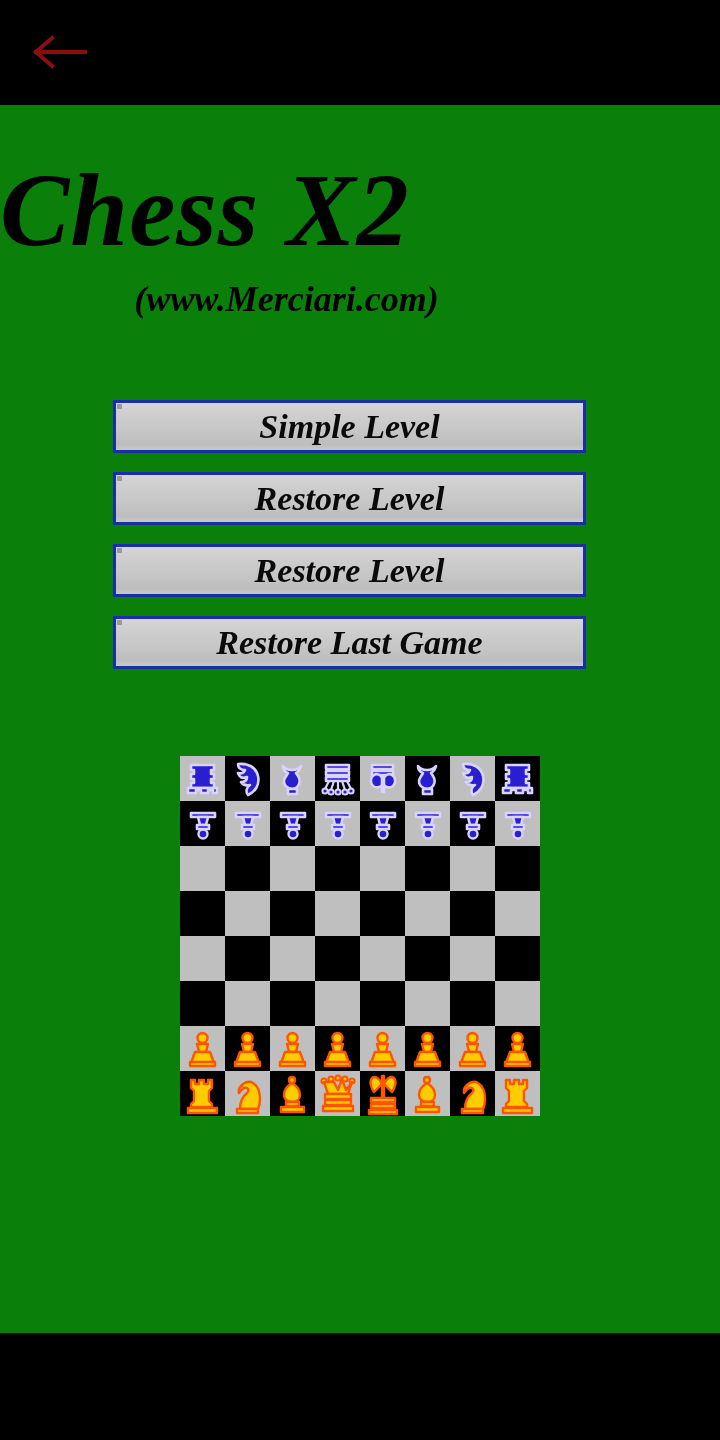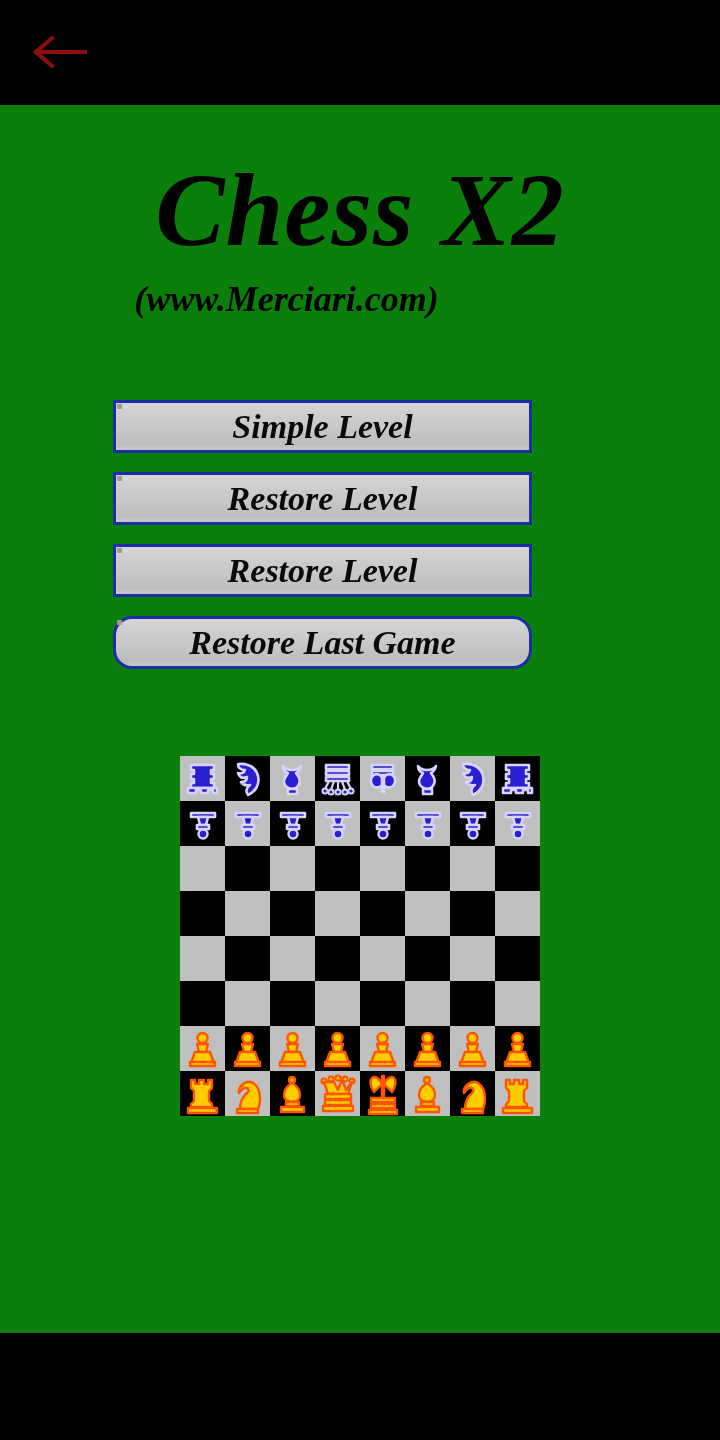--- a/index.html
+++ b/index.html
@@ -43,21 +43,20 @@
     left: 0; top: 1333px;
     width: 720px; height: 107px;
     background: #000000;
   }
 
   
   #title {
     position: absolute;
     left: 0; top: 50px;
     width: 720px;
-    text-align: center;
     font-family: "Liberation Serif", serif;
     font-weight: bold;
     font-style: italic;
     font-size: 104px;
     line-height: 110px;
     color: #000000;
     letter-spacing: 1px;
   }
   #subtitle {
     position: absolute;
@@ -69,21 +68,21 @@
     font-style: italic;
     font-size: 36px;
     line-height: 42px;
     color: #000000;
   }
 
   
   .menu-button {
     position: absolute;
     left: 113px;
-    width: 419px;
+    width: 473px;
     height: 53px;
     box-sizing: border-box;
     border: 3px solid #1c2ea5;
     background: linear-gradient(to bottom, #d6d6d6 0%, #cfcfcf 20%, #c6c6c6 60%, #bdbdbd 88%, #c9c9c9 100%);
     display: flex;
     align-items: center;
     justify-content: center;
     font-family: "Liberation Serif", serif;
     font-weight: bold;
     font-style: italic;
@@ -142,21 +141,21 @@
 
   <div class="menu-button" id="btn-0" style="border-color: rgb(28, 46, 165); color: rgb(10, 10, 10);">
     <span>Simple Level</span>
   </div>
   <div class="menu-button" id="btn-1" style="border-color: rgb(28, 46, 165); color: rgb(10, 10, 10);">
     <span>Restore Level</span>
   </div>
   <div class="menu-button" id="btn-2" style="border-color: rgb(28, 46, 165); color: rgb(10, 10, 10);">
     <span>Restore Level</span>
   </div>
-  <div class="menu-button" id="btn-3" style="border-color: rgb(28, 46, 165); color: rgb(10, 10, 10); border-radius: 19px;">
+  <div class="menu-button" id="btn-3" style="border-color: rgb(28, 46, 165); color: rgb(10, 10, 10);">
     <span>Restore Last Game</span>
   </div>
 
   <div id="board">
       <div class="sq light" style="background: rgb(191, 191, 191);">
         <svg viewBox="0 0 45 45">
           <path d="M11 9h23v5h-3v4h3v5h-3v4h3v5H11v-5h3v-4h-3v-5h3v-4h-3z" fill="#2a1fd0" stroke="#d8d4ff" stroke-width="2.6" stroke-linejoin="round"></path>
           <path d="M8 32h29v5h-4v-3h-5v3h-7v-3h-5v3H8z" fill="#2a1fd0" stroke="#d8d4ff" stroke-width="2.6" stroke-linejoin="round"></path>
         </svg>
       </div>

